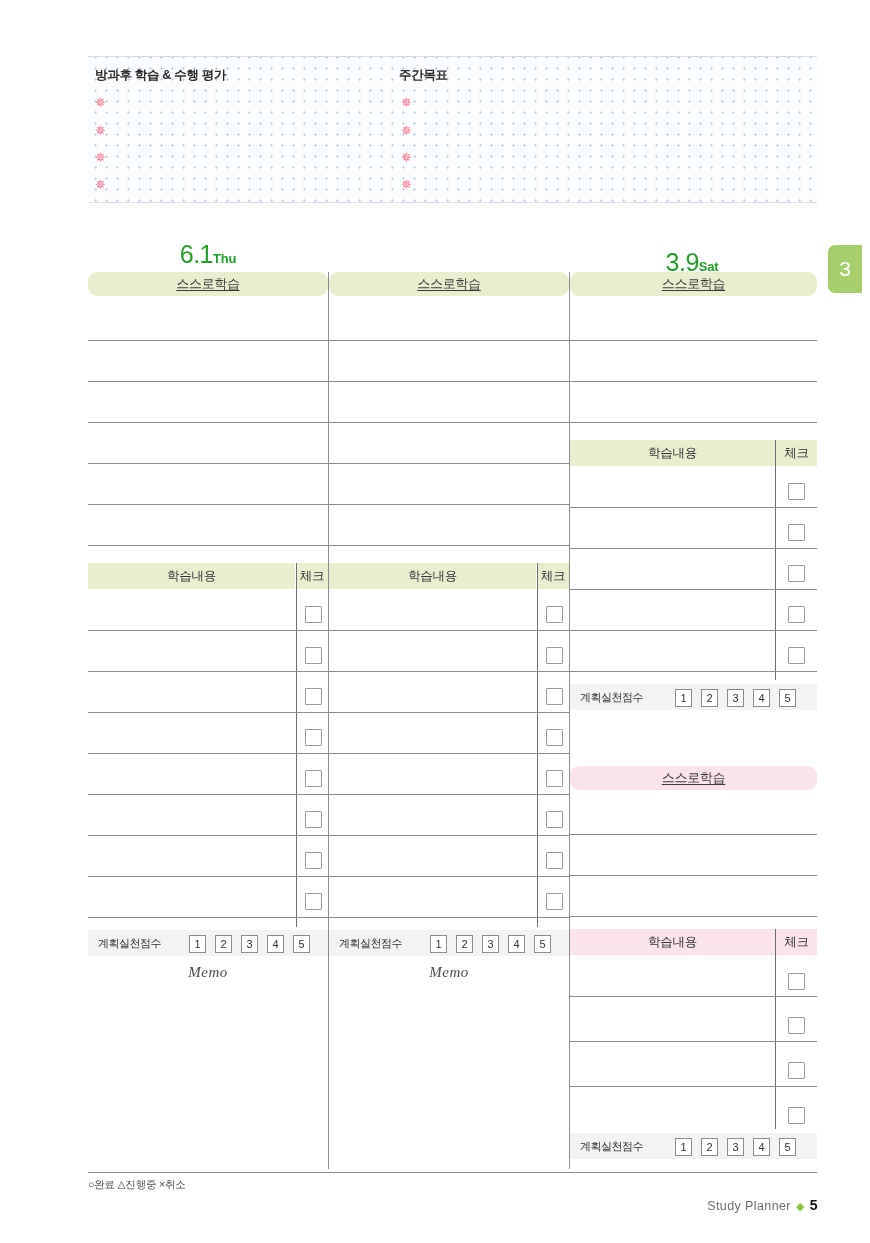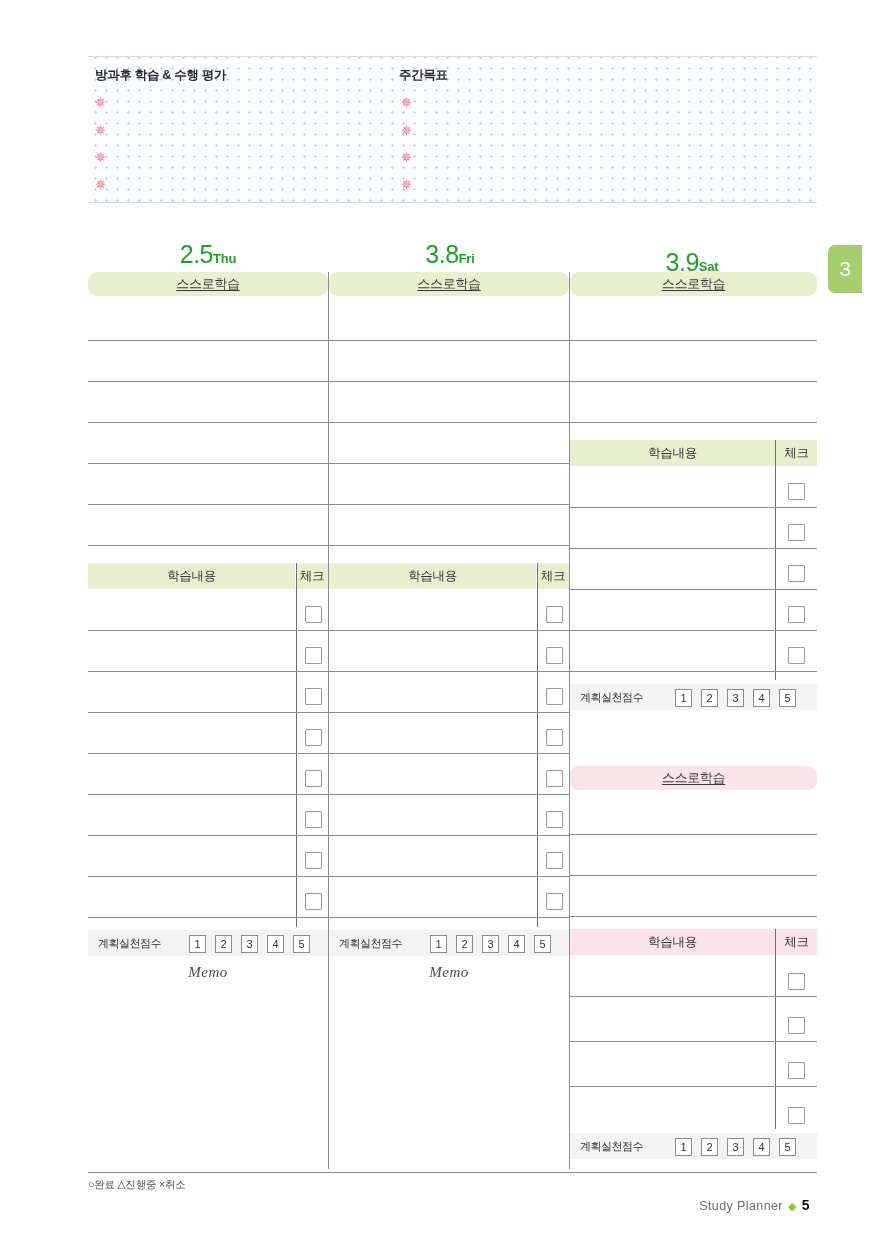--- a/index.html
+++ b/index.html
@@ -94,21 +94,21 @@
     font-style:italic;font-size:15px;color:#4a4a4a;letter-spacing:0.5px;
   }
 
   
   .foot-rule{position:absolute;left:88px;top:1172px;width:729px;height:1px;background:#8d8d8d;}
   .legend{
     position:absolute;left:88px;top:1178px;font-size:10.5px;color:#4a4a4a;
     letter-spacing:-0.2px;white-space:nowrap;
   }
   .pagefoot{
-    position:absolute;right:60px;top:1197px;font-size:12.5px;color:#6d6d6d;
+    position:absolute;right:52px;top:1197px;font-size:12.5px;color:#6d6d6d;
     white-space:nowrap;letter-spacing:0.4px;
   }
   .pagefoot .dia{color:#8cc63e;font-size:11px;margin:0 5px;}
   .pagefoot .pn{color:#111;font-weight:bold;font-size:14px;}
 </style>
 </head>
 <body>
 
 <div class="page">
 
@@ -125,24 +125,21 @@
     <div class="star" style="left:313px;top:68px;">✵</div>
     <div class="star" style="left:313px;top:95px;">✵</div>
     <div class="star" style="left:313px;top:122px;">✵</div>
   </div>
 
   <div class="side-tab">
     <span>3</span>
   </div>
 
   <div class="dayhead" style="left:88px;top:240px;width:240px;">
-    <span class="dnum green">2.5</span><span class="dwd green">Thu</span>
-  </div>
-  <div class="dayhead" style="left:330px;top:240px;width:240px;">
-    <span class="dnum green">3.8</span><span class="dwd green">Fri</span>
+    <span class="dnum green">6.1</span><span class="dwd green">Thu</span>
   </div>
   <div class="dayhead" style="left:572px;top:248px;width:240px;">
     <span class="dnum green">3.9</span><span class="dwd green">Sat</span>
   </div>
 
   <div class="bar bar-green" style="left:88px;top:272px;width:240px;height:24px;line-height:24px;">
     <span>스스로학습</span>
   </div>
   <div class="bar bar-green" style="left:329px;top:272px;width:240px;height:24px;line-height:24px;">
     <span>스스로학습</span>

